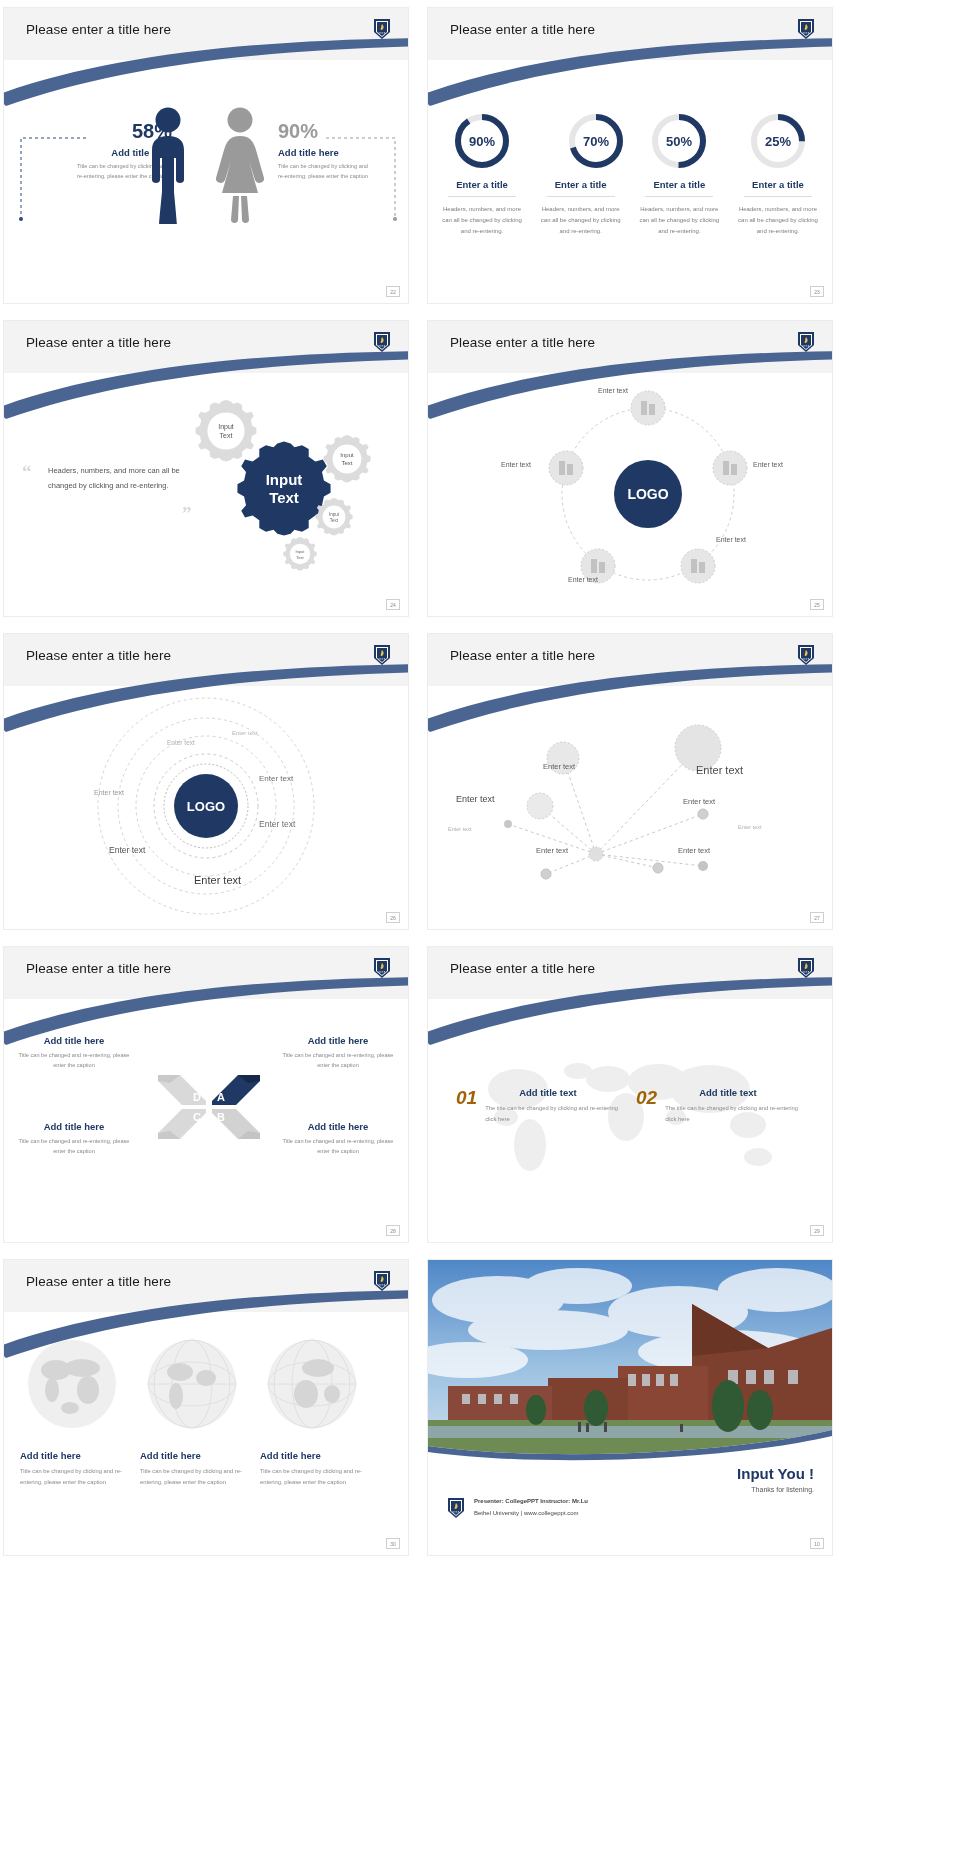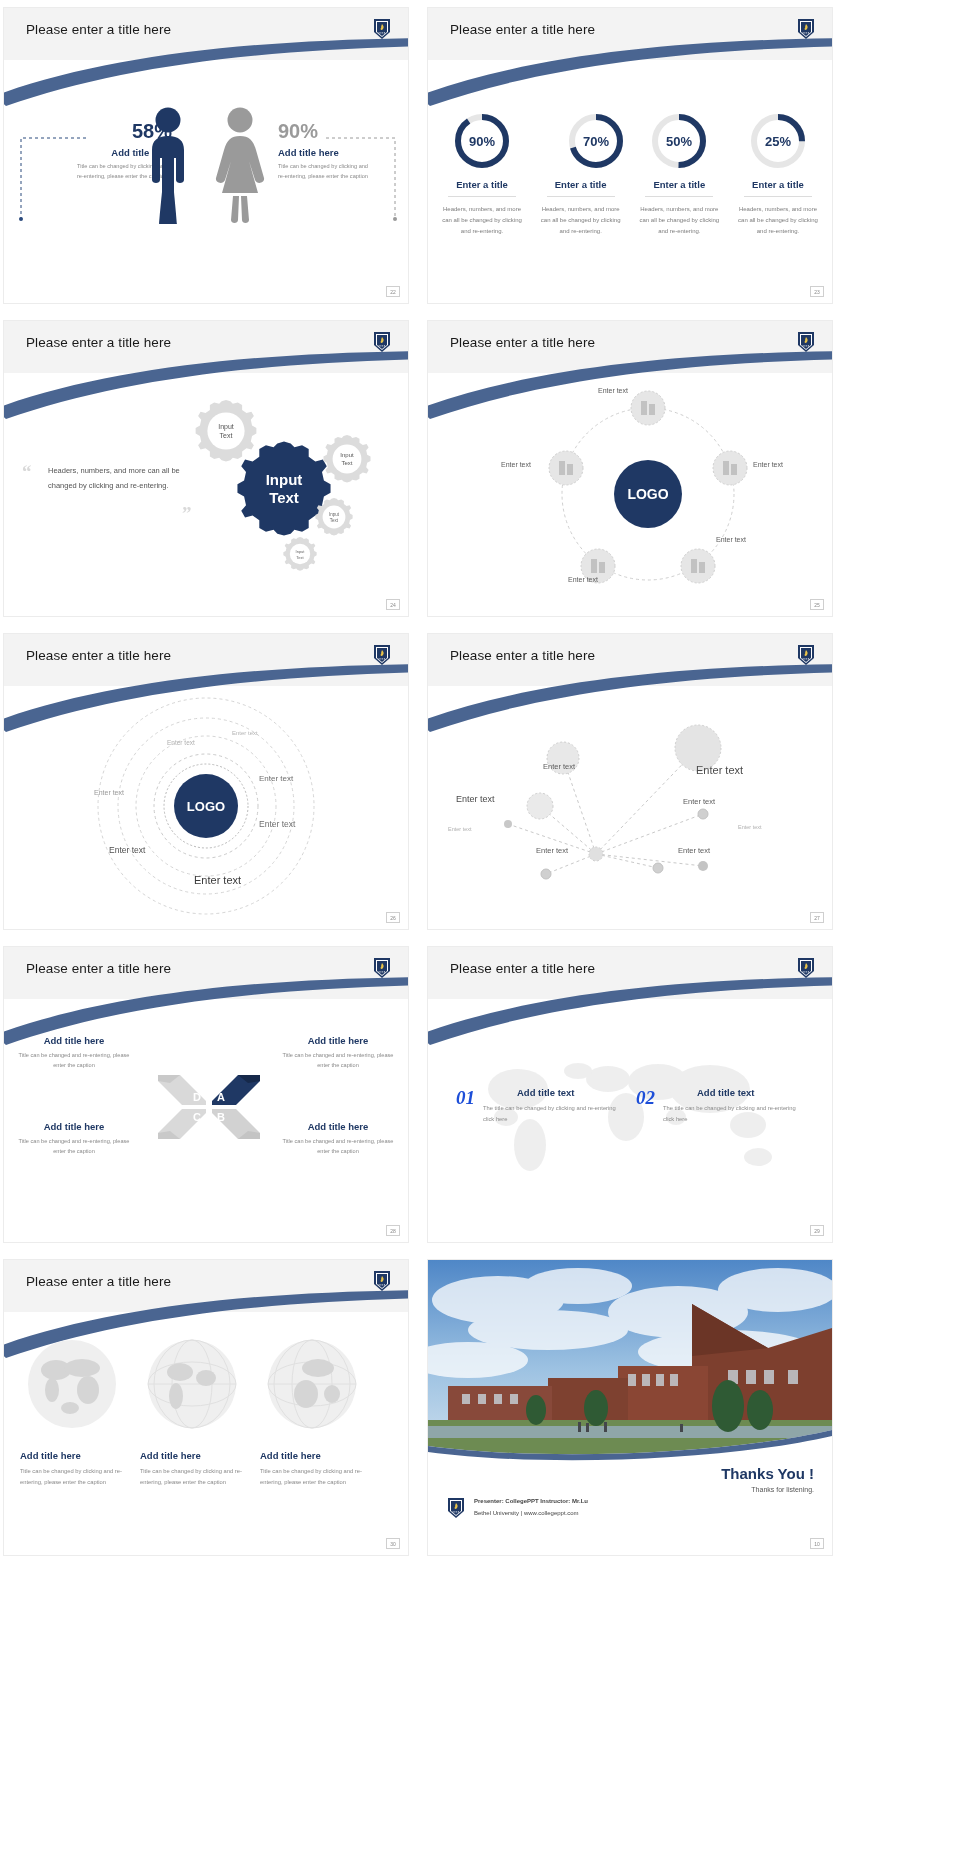--- a/index.html
+++ b/index.html
@@ -71,21 +71,21 @@
   
   .quote{ font-size:7.5px;color:#555;line-height:2.0;}
   .qmark{ color:#d9d9d9;font-size:19px;font-weight:bold;font-family:"Liberation Serif",serif;}
   .enter{ font-size:7px;color:#5c5c5c;}
 
   
   .xlab{ font-size:9.5px;font-weight:bold;color:#1f3864;}
   .xcap{ font-size:5.6px;color:#8a8a8a;line-height:1.8;}
 
   
-  .bignum{ font-size:19px;font-weight:bold;font-style:italic;color:#1d4ed8;font-family:Liberation Serif, serif;}
+  .bignum{ font-size:19px;font-weight:bold;font-style:italic;color:#a16207;}
   .numtitle{ font-size:9.5px;font-weight:bold;color:#1f3864;margin-left:34px;}
   .numcap{ font-size:5.8px;color:#8a8a8a;line-height:1.85;}
 
   
   .gtitle{ font-size:9.5px;font-weight:bold;color:#1f3864;}
   .gcap{ font-size:5.8px;color:#8a8a8a;line-height:1.85;}
 
   
   .thanks{ font-size:15px;font-weight:bold;color:#1f3864;}
   .thanks-sub{ font-size:7px;color:#555;margin-top:4px;}
@@ -730,21 +730,21 @@
           </g>
         </svg>
       </div>
 
       <svg style="position:absolute;left:0;top:168px;width:404px;height:40px" viewBox="0 0 404 40" preserveAspectRatio="none">
         <path d="M0 40 L404 40 L404 2 C300 26 120 34 0 18 Z" fill="#ffffff"></path>
         <path d="M404 2 C300 26 120 34 0 18 L0 24 C120 40 300 32 404 8 Z" fill="#4a6591"></path>
       </svg>
 
       <div style="position:absolute;right:18px;bottom:62px;text-align:right">
-        <div class="thanks">Thanks You !</div>
+        <div class="thanks">Input You !</div>
         <div class="thanks-sub">Thanks for listening.</div>
       </div>
 
       <svg style="position:absolute;left:18px;bottom:36px;width:20px;height:22px" viewBox="0 0 20 22">
         <path d="M2 1 h16 v13 l-8 7 l-8 -7 z" fill="#1f3864"></path>
           <path d="M4 3 h12 v11 l-6 5 l-6 -5 z" fill="#fff"></path>
         <path d="M5 4 h10 v10 l-5 4 l-5 -4 z" fill="#1f3864"></path>
         <path d="M10 6 c1.6 1.6 2.2 3.4 1 5 c-.8 1.1-2.2 1.2-2.4 .2 c-.2-1 1-1.6 .6-3 z" fill="#e8c34a"></path>
         <g fill="#fff">
             <rect x="6.6" y="14.4" width="1" height="1"></rect>

